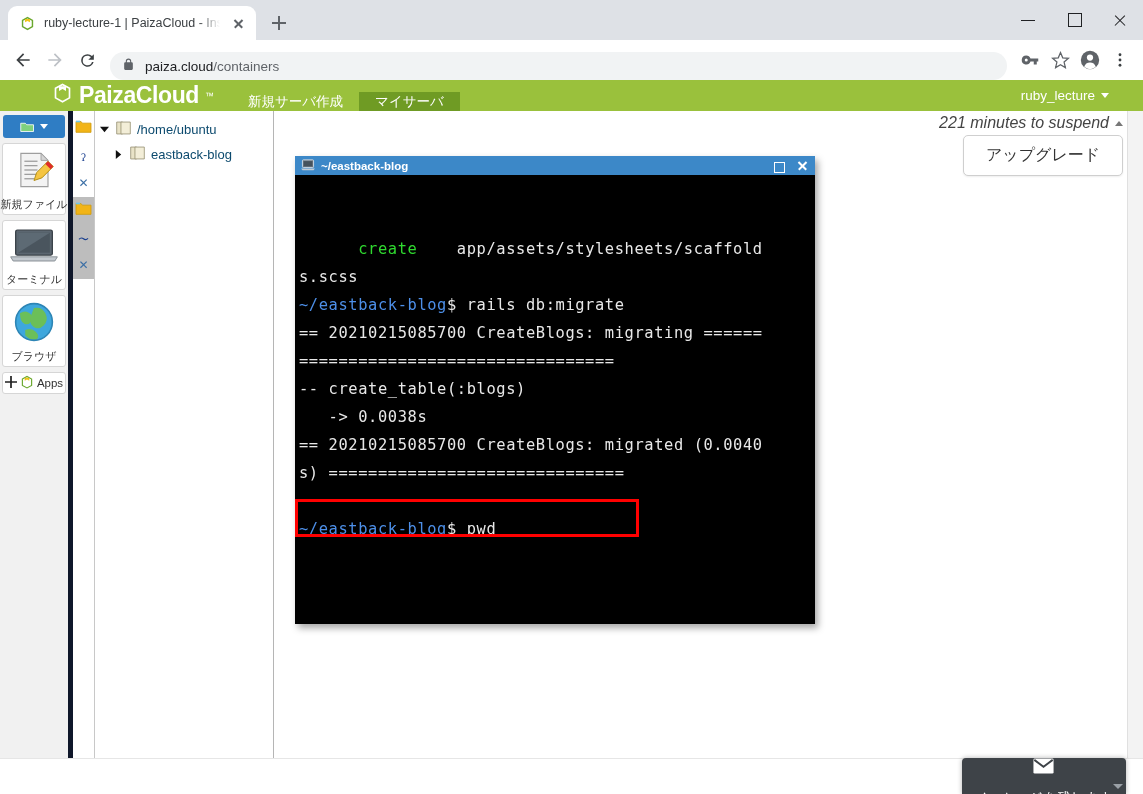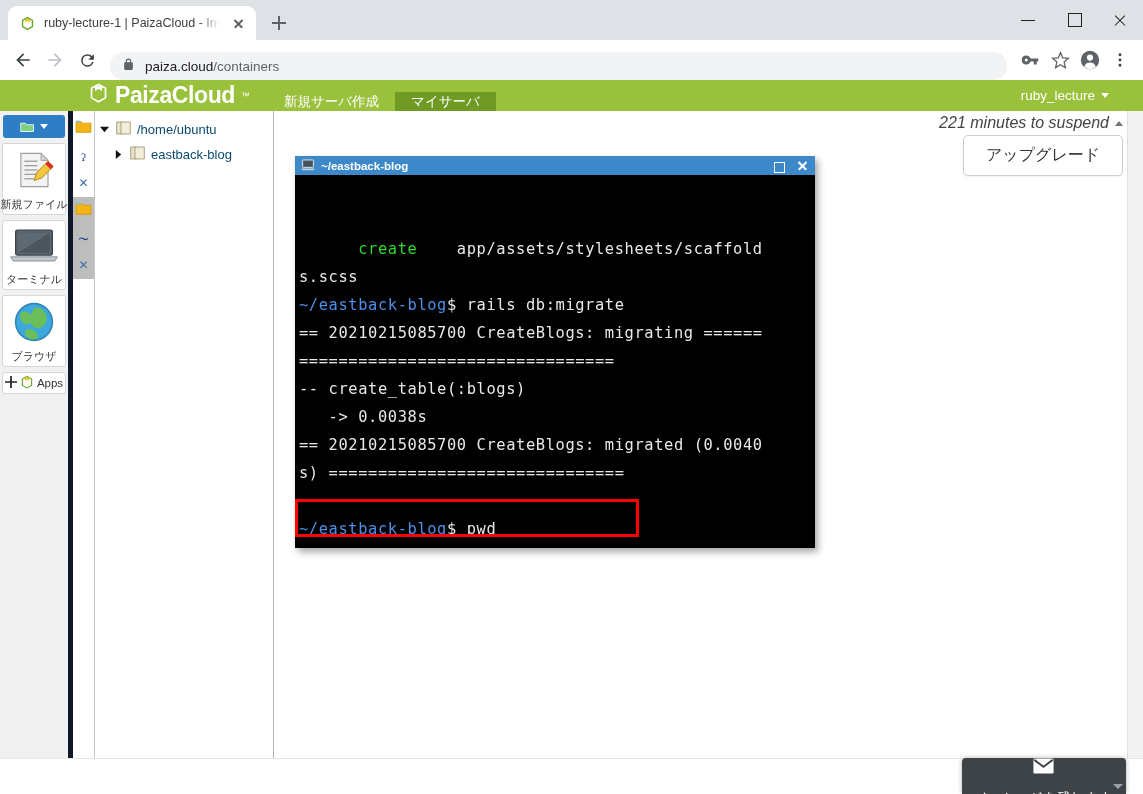--- a/index.html
+++ b/index.html
@@ -87,21 +87,21 @@
   .omnibox-text .dim { color: #5f6368; }
   .tb-right { display: flex; align-items: center; gap: 0px; }
 
   
   .paiza-header {
     height: 31px; background: #9ac13c; display: flex; align-items: stretch;
     position: relative;
   }
   .logo-wrap {
     display: flex; align-items: center; gap: 6px;
-    padding-left: 88px; padding-right: 18px;
+    padding-left: 52px; padding-right: 18px;
   }
   .logo-text {
     color: #ffffff; font-size: 23px; font-weight: bold; letter-spacing: -0.4px;
     line-height: 1;
   }
   .logo-tm { color: #ffffff; font-size: 9px; vertical-align: super; }
   .nav-item {
     display: flex; align-items: flex-end; padding: 0 16px;
     color: #ffffff; font-size: 13.5px; margin-top: 12px;
   }
@@ -181,21 +181,21 @@
     width: 160px; height: 41px; background: #ffffff;
     border: 1px solid #cfcfcf; border-radius: 5px;
     display: flex; align-items: center; justify-content: center;
     font-size: 16px; color: #333;
     box-shadow: 0 1px 2px rgba(0,0,0,0.07);
   }
 
   
   .term-win {
     position: absolute; left: 21px; top: 45px;
-    width: 520px; height: 392px;
+    width: 520px; height: 468px;
     box-shadow: 3px 4px 7px rgba(0,0,0,0.35);
     background: #000000;
   }
   .term-title {
     height: 19px; background: #3c88c8; display: flex; align-items: center;
     padding: 0 4px 0 6px; gap: 6px;
   }
   .term-title-text { color: #ffffff; font-size: 11.5px; font-weight: bold; flex: 1 1 auto; }
   .term-btn { width: 18px; height: 17px; position: relative; }
   .term-btn-max::before {

